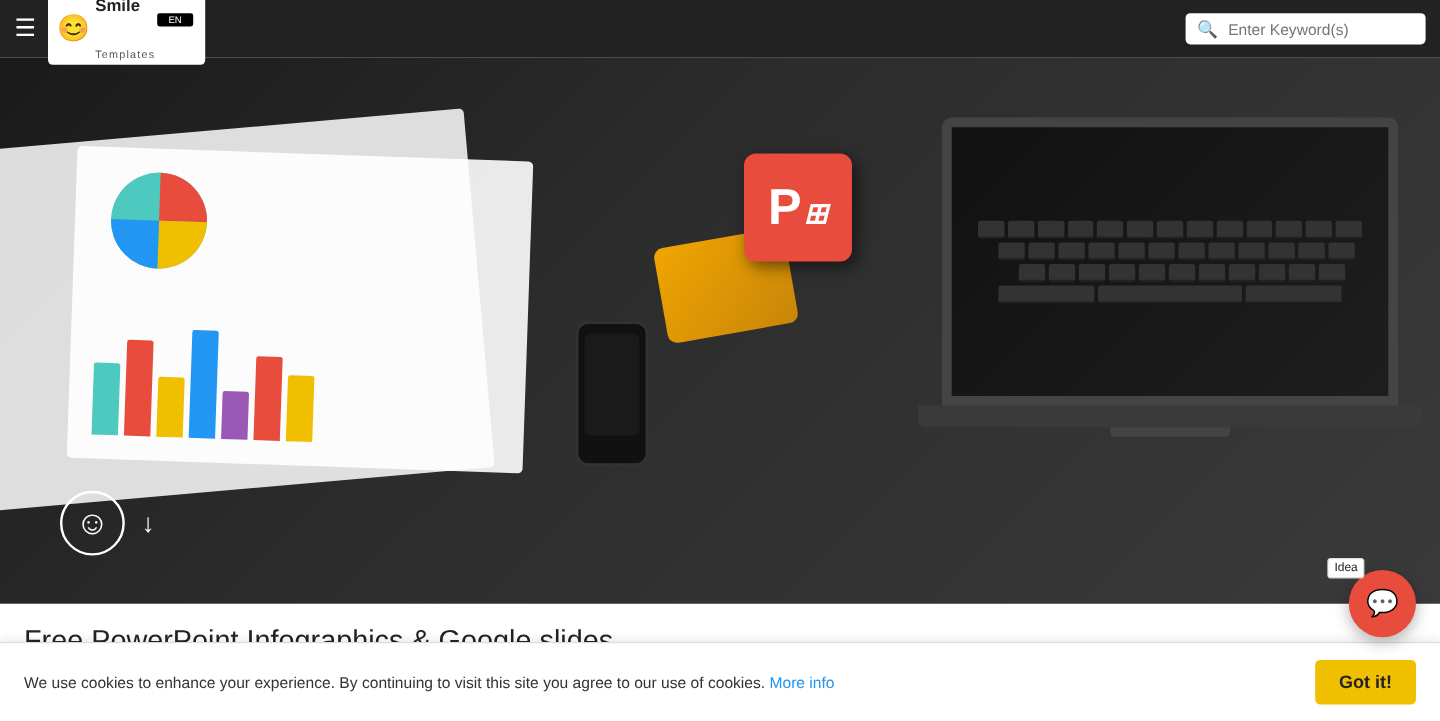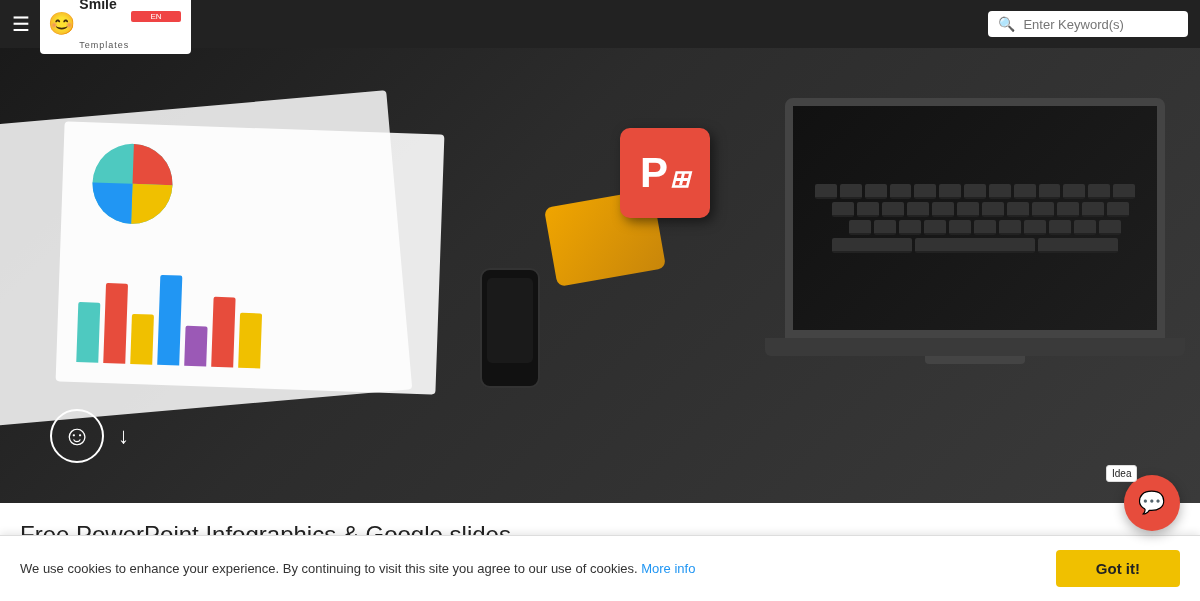--- a/index.html
+++ b/index.html
@@ -49,24 +49,24 @@
       font-weight: bold;
       color: #222;
     }
     .logo-text-sub {
       font-size: 9px;
       color: #555;
       letter-spacing: 1px;
     }
     .logo-en-badge {
       font-size: 8px;
-      background: #ef4444;
+      background: #000000;
       color: #fff;
       border-radius: 2px;
-      padding: 1px 19px;
+      padding: 1px 9px;
       position: relative;
       top: -8px;
       left: -2px;
     }
     .navbar-spacer { flex: 1; }
     .search-bar {
       display: flex;
       align-items: center;
       background: #fff;
       border-radius: 4px;
@@ -378,21 +378,21 @@
       flex: 1;
     }
     .cookie-text a {
       color: #2196F3;
       text-decoration: none;
     }
     .cookie-got-btn {
       background: #f0c000;
       color: #222;
       border: none;
-      padding: 10px 40px;
+      padding: 10px 20px;
       font-size: 15px;
       font-weight: bold;
       border-radius: 4px;
       cursor: pointer;
       white-space: nowrap;
     }
 
     
     .chat-bubble {
       position: fixed;

